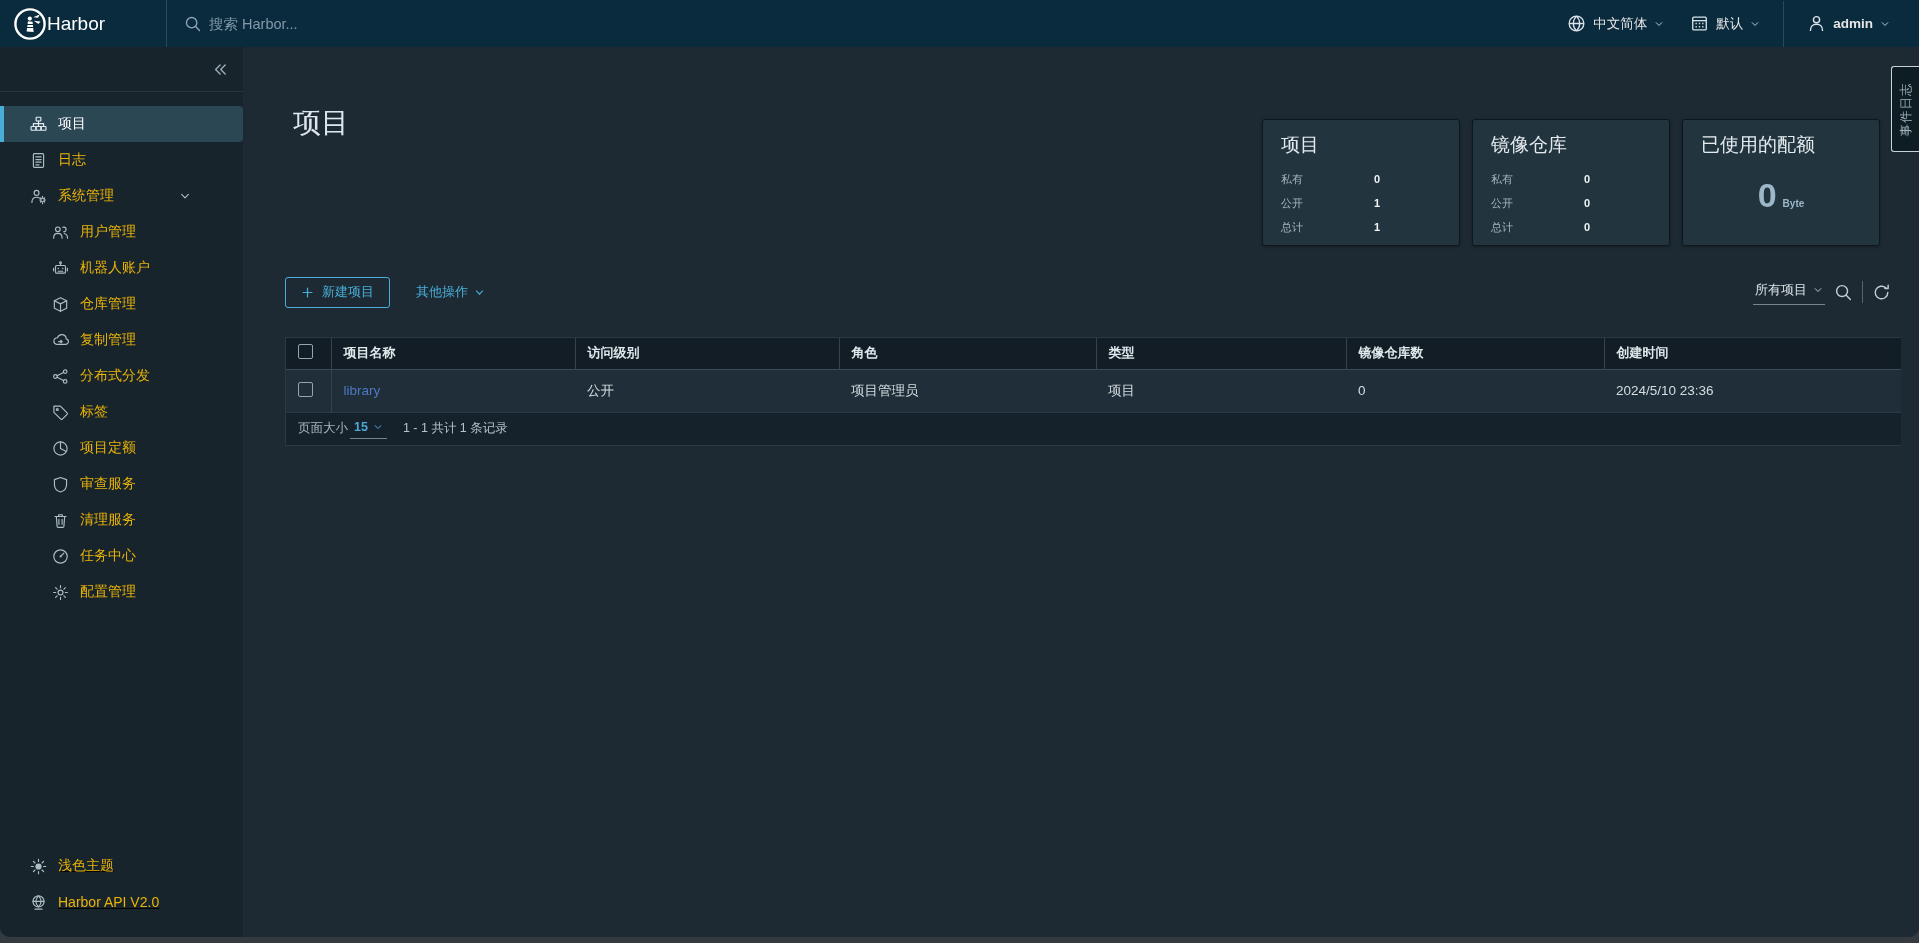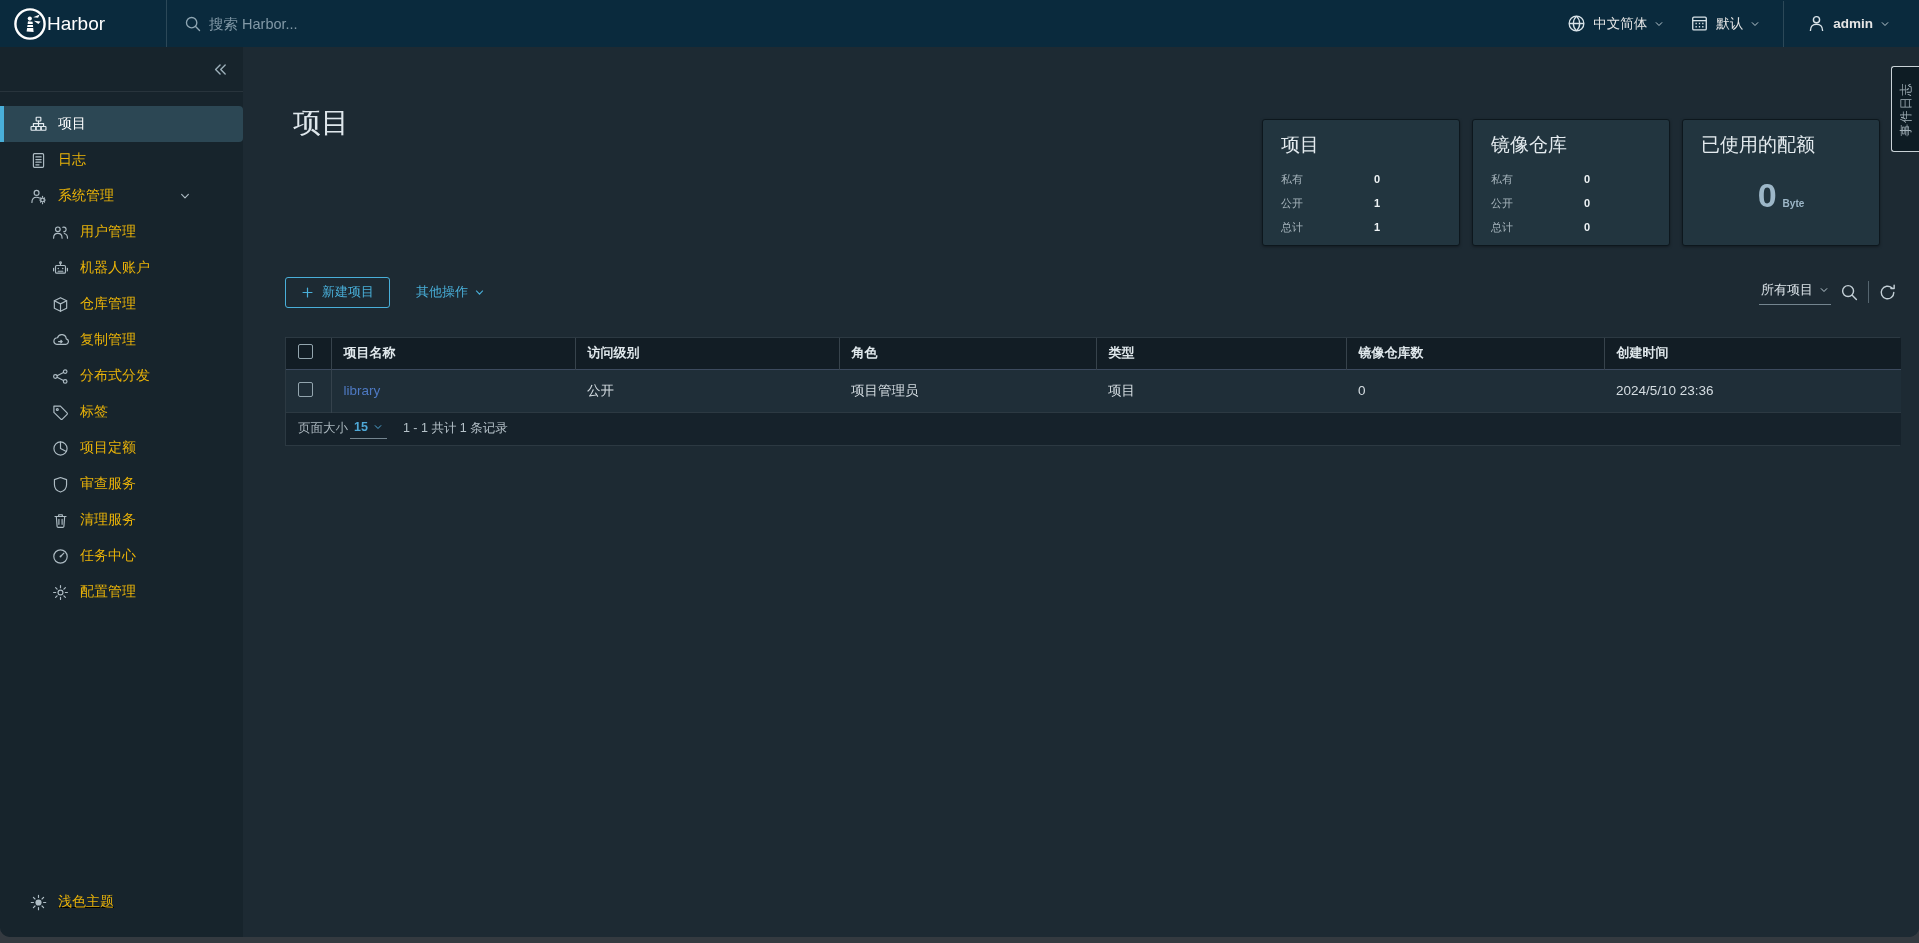--- a/index.html
+++ b/index.html
@@ -44,21 +44,21 @@
   .cards { position:absolute; top:72px; right:39px; display:flex; gap:12px; }
   .card { width:198px; height:127px; background:#22353f; border:1px solid #0d171d; border-radius:3px; box-shadow:0 1px 3px rgba(0,0,0,.35); padding:12px 0 0 18px; }
   .card-title { font-size:19px; color:#e4ebef; margin-bottom:9px; }
   .stat-row { display:flex; font-size:11px; line-height:24px; }
   .stat-label { color:#a6b4bc; width:93px; }
   .stat-value { color:#eef3f5; font-weight:bold; }
   .quota-big { margin-top:18px; text-align:center; padding-right:18px; color:#9db7c8; }
   .quota-num { font-size:34px; font-weight:bold; }
   .quota-unit { font-size:10px; font-weight:bold; margin-left:6px; }
 
-  .toolbar { position:absolute; left:42px; right:13px; top:228px; height:34px; display:flex; align-items:center; }
+  .toolbar { position:absolute; left:42px; right:19px; top:228px; height:34px; display:flex; align-items:center; }
   .btn-outline { display:flex; align-items:center; gap:8px; height:31px; padding:0 15px; border:1px solid #49afd9; border-radius:3px; color:#49afd9; font-size:13px; background:transparent; cursor:pointer; }
   .btn-outline .picon { display:flex; }
   .link-action { display:flex; align-items:center; gap:6px; color:#49afd9; font-size:13px; margin-left:26px; cursor:pointer; }
   .toolbar-right { margin-left:auto; display:flex; align-items:center; color:#cdd8de; }
   .filter-select { display:flex; align-items:center; gap:6px; font-size:13px; color:#dbe3e8; border-bottom:1px solid #74858f; padding:2px 2px 5px 2px; cursor:pointer; }
   .tool-icon { display:flex; color:#c3cfd6; cursor:pointer; padding:0 9px; }
   .tool-divider { width:1px; height:22px; background:#55656f; }
 
   .table-wrap { position:absolute; left:42px; right:19px; top:290px; border:1px solid #2c3942; }
   table { width:100%; border-collapse:collapse; table-layout:fixed; }
@@ -310,20 +310,29 @@
       </div>
     <div class="sidebar-footer" id="sidebar-footer">
         <div class="nav-item">
           <span class="nav-icon">
             <svg width="17" height="17" viewBox="0 0 16 16" fill="none" stroke="currentColor" stroke-width="1.1" stroke-linecap="round" stroke-linejoin="round">
               <circle cx="8" cy="8" r="2.9" fill="currentColor" stroke="none"></circle>
               <path d="M8 1.2v2M8 12.8v2M1.2 8h2M12.8 8h2M3.2 3.2l1.5 1.5M11.3 11.3l1.5 1.5M12.8 3.2l-1.5 1.5M4.7 11.3l-1.5 1.5"></path>
             </svg>
           </span>
           <span class="nav-label">浅色主题</span>
+        </div>
+        <div class="nav-item">
+          <span class="nav-icon">
+            <svg width="17" height="17" viewBox="0 0 16 16" fill="none" stroke="currentColor" stroke-width="1.1" stroke-linecap="round" stroke-linejoin="round">
+              <circle cx="8" cy="7" r="5.2"></circle>
+              <path d="M2.8 7h10.4M8 1.8c-3.3 3.4-3.3 7 0 10.4M8 1.8c3.3 3.4 3.3 7 0 10.4M4.6 14.2h6.8"></path>
+            </svg>
+          </span>
+          <span class="nav-label">Harbor API V2.0</span>
         </div>
       </div>
   </div>
 
   <div class="content">
     <div class="page-title">项目</div>
 
     <div class="cards" id="stat-cards">
         <div class="card">
           <div class="card-title">项目</div>

